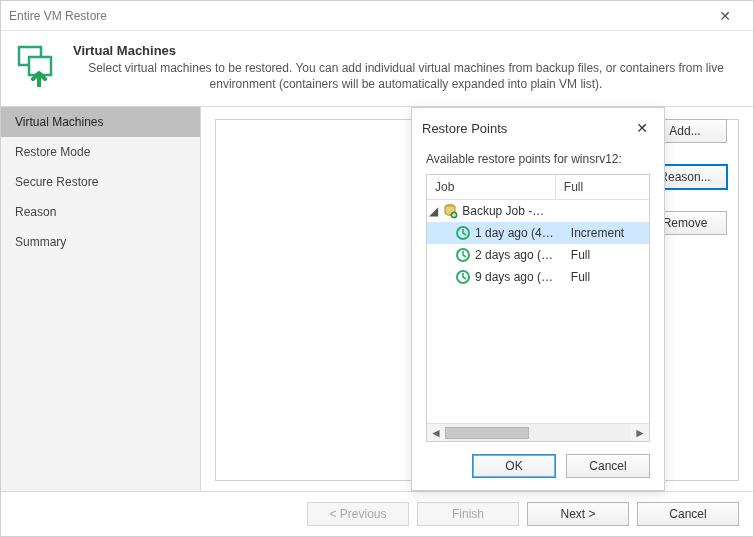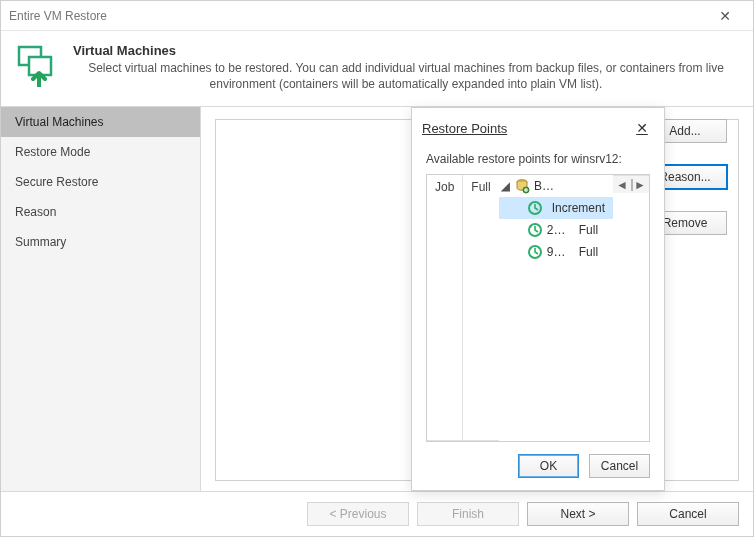--- a/index.html
+++ b/index.html
@@ -24,46 +24,46 @@
   .side-buttons { position: absolute; right: 26px; top: 12px; width: 84px; display: flex; flex-direction: column; gap: 22px; }
   .btn { height: 24px; border: 1px solid #b8b8b8; background: linear-gradient(#fdfdfd,#efefef); padding: 0 10px; display: inline-flex; align-items: center; justify-content: center; cursor: pointer; user-select: none; font-size: 12px; color: #333; }
   .btn.disabled { color: #a8a8a8; border-color: #d6d6d6; background: #f6f6f6; cursor: default; }
   .btn.focus { outline: 2px solid #0078d7; outline-offset: -1px; }
 
   .footer { border-top: 1px solid #d9d9d9; padding: 10px 14px; display: flex; justify-content: flex-end; gap: 8px; }
   .footer .btn { width: 102px; }
 
   
   .modal { position: absolute; left: 210px; top: 0; right: 88px; bottom: 0; background: #fff; border: 1px solid #cfcfcf; box-shadow: 0 3px 12px rgba(0,0,0,.12); display: flex; flex-direction: column; }
-  .modal-title { display: flex; align-items: center; padding: 8px 10px; text-decoration: underline; }
+  .modal-title { display: flex; align-items: center; padding: 8px 10px; }
   .modal-title .t { flex: 1; font-size: 13px; }
   .modal-title .x { width: 24px; height: 24px; display: flex; align-items: center; justify-content: center; cursor: pointer; font-size: 14px; }
   .modal .label { padding: 4px 14px 8px 14px; color: #444; }
-  .grid-wrap { margin: 0 14px; border: 1px solid #cfcfcf; flex: 1; display: flex; flex-direction: row; min-height: 0; }
+  .grid-wrap { margin: 0 14px; border: 1px solid #cfcfcf; flex: 1; display: flex; flex-direction: column; min-height: 0; }
   .grid-head { display: flex; background: #fff; border-bottom: 1px solid #e1e1e1; }
   .grid-head .col { padding: 5px 8px; color: #444; }
   .col-job { flex: 1.45; border-right: 1px solid #e1e1e1; }
   .col-type { flex: 1; }
   .grid-body { flex: 1; overflow: hidden; }
   .row { display: flex; align-items: center; font-size: 12px; }
   .row .cell-job { flex: 1.45; padding: 3px 6px; display: flex; align-items: center; gap: 4px; overflow: hidden; white-space: nowrap; }
   .row .cell-type { flex: 1; padding: 3px 8px; }
   .row.group .caret { width: 10px; display: inline-flex; justify-content: center; color: #555; }
   .row.group .cell-job { padding-left: 2px; }
   .row.child .cell-job { padding-left: 28px; }
   .row.selected { background: #cde8ff; }
   .ellipsis { overflow: hidden; text-overflow: ellipsis; white-space: nowrap; }
 
   .hscroll { height: 18px; border-top: 1px solid #e1e1e1; background: #f4f4f4; display: flex; align-items: center; }
   .hscroll .arrow { width: 18px; height: 100%; display: flex; align-items: center; justify-content: center; color: #666; }
   .hscroll .track { flex: 1; height: 100%; background: #f0f0f0; display:flex; align-items:center; position:relative; }
   .hscroll .thumb { position:absolute; left:0; width: 45%; height: 12px; background: #c9c9c9; border:1px solid #b5b5b5; }
 
   .modal-buttons { display: flex; justify-content: flex-end; gap: 10px; padding: 12px 14px; }
-  .modal-buttons .btn { width: 61px; }
+  .modal-buttons .btn { width: 84px; }
   .btn.primary { border-color: #2f8dd6; box-shadow: inset 0 0 0 1px #69b4ea; }
 
   svg { display:block; }
 </style>
 </head>
 <body>
 
 <div class="window">
 
   <div class="titlebar">

